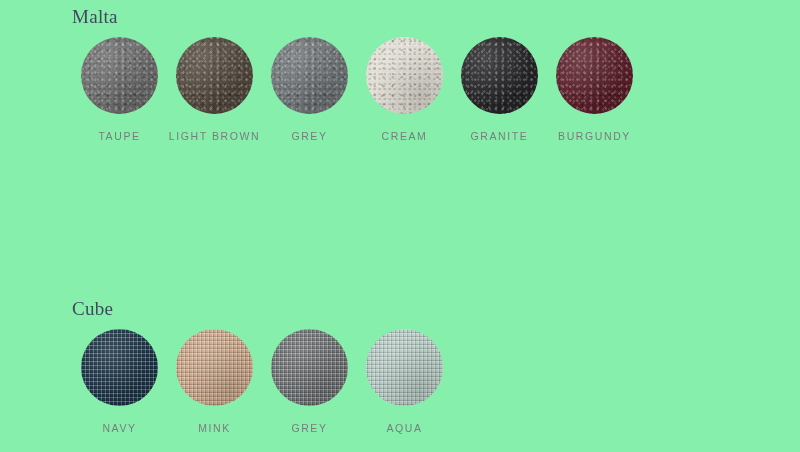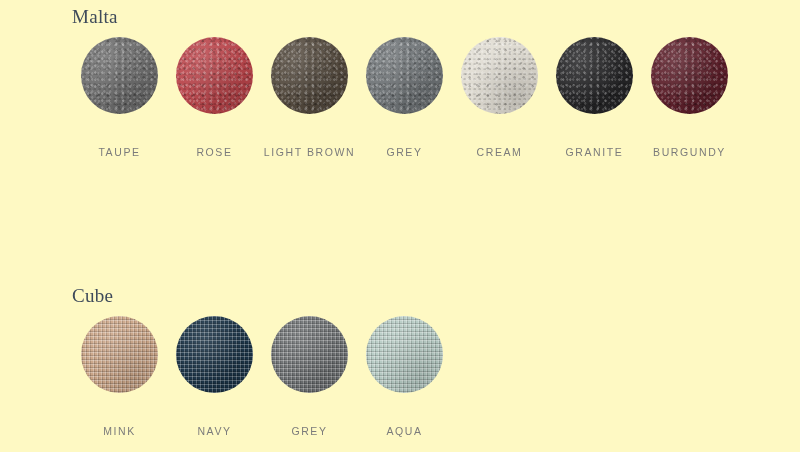--- a/index.html
+++ b/index.html
@@ -11,31 +11,31 @@
     height: 452px;
     background: #f5f5f3;
     font-family: "Liberation Sans", sans-serif;
     overflow: hidden;
     position: relative;
   }
 
   .page {
     position: absolute;
     inset: 0;
-    background: #fef9c3;
+    background: #86efac;
   }
 
   .collection {
     position: absolute;
     left: 0;
     right: 0;
   }
 
   .collection-malta { top: 0px; }
-  .collection-cube  { top: 279px; }
+  .collection-cube  { top: 292px; }
 
   .collection-title {
     font-family: "Liberation Serif", "DejaVu Serif", serif;
     font-size: 19px;
     font-weight: 400;
     color: #3e4a5a;
     letter-spacing: 0.3px;
     margin: 0;
     padding-left: 72px;
     padding-top: 6px;
@@ -117,45 +117,41 @@
     position: absolute;
     inset: 0;
     background:
       radial-gradient(ellipse at 38% 30%, rgba(255,255,255,0.13), transparent 60%),
       radial-gradient(ellipse at 70% 80%, rgba(0,0,0,0.13), transparent 62%);
     pointer-events: none;
     z-index: 2;
   }
 
   .swatch-label {
-    margin-top: 32px;
+    margin-top: 16px;
     font-size: 10.5px;
     letter-spacing: 1.6px;
     color: #7b7b7b;
     text-transform: uppercase;
     text-align: left;
     white-space: nowrap;
     line-height: 12px;
   }
 </style>
 </head>
 <body>
 
 <div class="page">
 
   <section class="collection collection-malta">
     <h2 class="collection-title">Malta</h2>
     <div class="swatch-grid">
         <div class="swatch-cell">
           <div class="swatch-disc tex-heather" style="background-color: rgb(109, 109, 109);"></div>
           <div class="swatch-label">TAUPE</div>
-        </div>
-        <div class="swatch-cell">
-          <div class="swatch-disc tex-heather" style="background-color: rgb(185, 68, 74);"></div>
-          <div class="swatch-label">ROSE</div>
         </div>
         <div class="swatch-cell">
           <div class="swatch-disc tex-heather" style="background-color: rgb(84, 74, 62);"></div>
           <div class="swatch-label">LIGHT BROWN</div>
         </div>
         <div class="swatch-cell">
           <div class="swatch-disc tex-heather" style="background-color: rgb(111, 116, 119);"></div>
           <div class="swatch-label">GREY</div>
         </div>
         <div class="swatch-cell">
@@ -170,26 +166,26 @@
           <div class="swatch-disc tex-heather" style="background-color: rgb(93, 31, 42);"></div>
           <div class="swatch-label">BURGUNDY</div>
         </div>
       </div>
   </section>
 
   <section class="collection collection-cube">
     <h2 class="collection-title">Cube</h2>
     <div class="swatch-grid">
         <div class="swatch-cell">
+          <div class="swatch-disc tex-weave" style="background-color: rgb(27, 52, 72);"></div>
+          <div class="swatch-label">NAVY</div>
+        </div>
+        <div class="swatch-cell">
           <div class="swatch-disc tex-weave" style="background-color: rgb(203, 165, 135);"></div>
           <div class="swatch-label">MINK</div>
-        </div>
-        <div class="swatch-cell">
-          <div class="swatch-disc tex-weave" style="background-color: rgb(27, 52, 72);"></div>
-          <div class="swatch-label">NAVY</div>
         </div>
         <div class="swatch-cell">
           <div class="swatch-disc tex-weave" style="background-color: rgb(110, 113, 115);"></div>
           <div class="swatch-label">GREY</div>
         </div>
         <div class="swatch-cell">
           <div class="swatch-disc tex-weave" style="background-color: rgb(182, 203, 196);"></div>
           <div class="swatch-label">AQUA</div>
         </div>
       </div>

